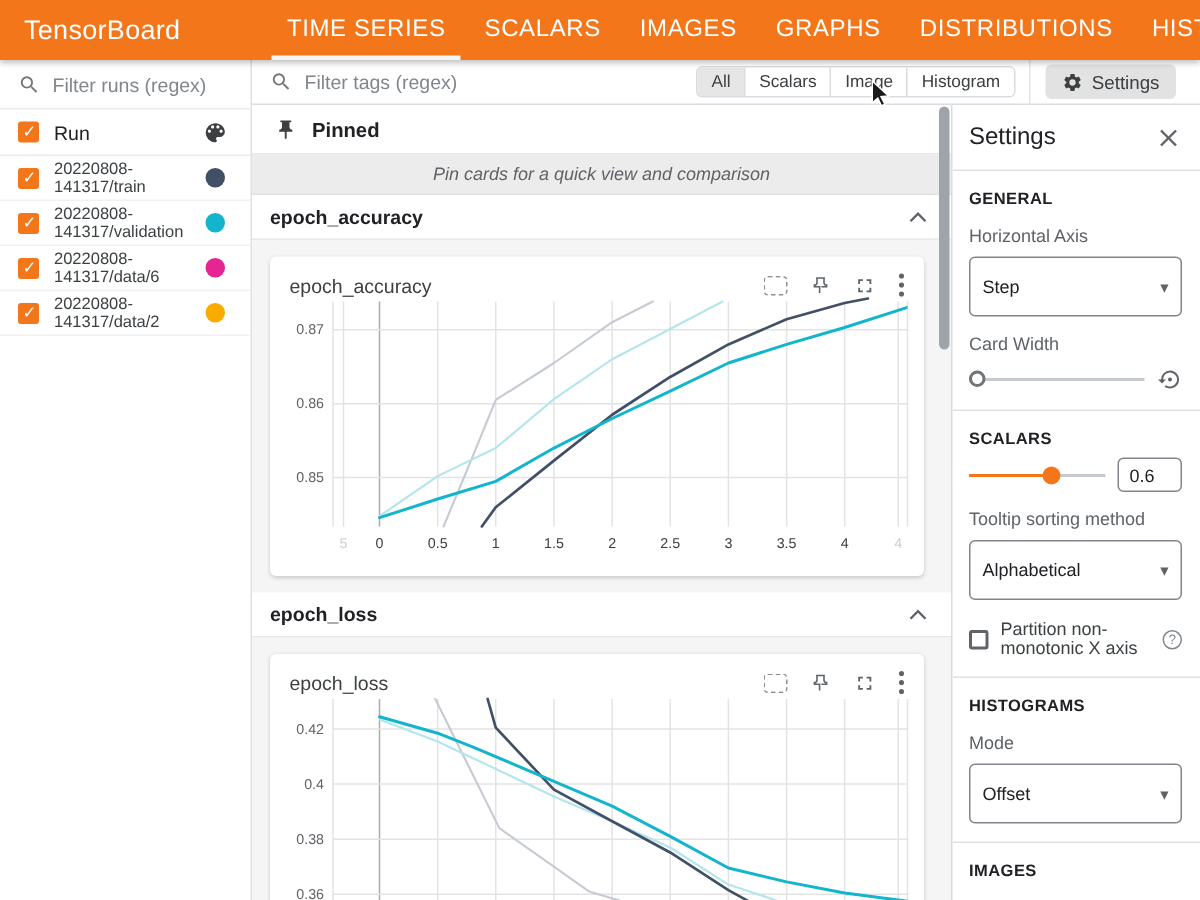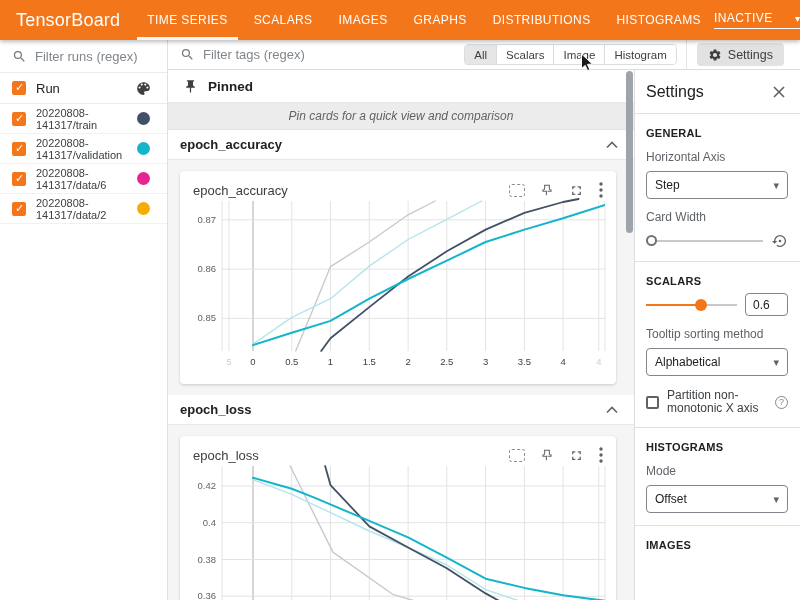--- a/index.html
+++ b/index.html
@@ -2,24 +2,24 @@
 <html><head>
 <meta charset="utf-8">
 <style>
   * { margin:0; padding:0; box-sizing:border-box; }
   html,body { width:800px; height:600px; overflow:hidden; background:#fff;
     font-family:"Liberation Sans", sans-serif; }
   .screen { position:relative; width:800px; height:600px; overflow:hidden; background:#fff; }
 
   
   .app-header { position:relative; z-index:30; height:40px; background:#f4761b; display:flex;
-    align-items:center; color:#fff; box-shadow:0 2px 4px rgba(0,0,0,.25); }
+    align-items:center; color:#fff; box-shadow:0 2px 4px rgba(0,0,0,.25);gap:44px; }
   .logo { font-size:18px; font-weight:400; margin-left:16px; letter-spacing:.2px; }
   .tabs { display:flex; height:40px; margin-left:14px; }
-  .tab { position:relative; display:flex; align-items:center; padding:0 13px; font-size:12px;
+  .tab { position:relative; display:flex; align-items:center; padding:0 13px; font-size:16px;
     letter-spacing:.4px; font-weight:500; cursor:pointer; white-space:nowrap; }
   .tab.active::after { content:""; position:absolute; left:3px; right:3px; bottom:0; height:3px;
     background:#f6f6f6; }
   .hdr-right { margin-left:auto; display:flex; align-items:center; margin-right:14px; }
   .status-select { display:flex; align-items:center; width:86px; border-bottom:1px solid #fff;
     padding-bottom:3px; margin-right:14px; }
   .status-select .txt { font-size:12px; font-weight:500; letter-spacing:.4px; }
   .caret-w { margin-left:auto; font-size:10px; }
 
   
@@ -90,21 +90,21 @@
 
   
   .panel { width:166px; flex:none; background:#fff; border-left:1px solid #dadce0;
     padding:0 12px 0 11px; overflow:hidden; }
   .panel-title-row { display:flex; align-items:center; margin-top:13px; }
   .panel-title { font-size:16px; color:#202124; }
   .close-x { margin-left:auto; margin-right:2px; display:flex; cursor:pointer; }
   .pdivider { border-top:1px solid #e0e0e0; margin:12px -12px 0 -11px; }
   .sec-label { font-size:11px; font-weight:700; letter-spacing:.3px; color:#202124; margin-top:13px; }
   .fld-label { font-size:12px; color:#5f6368; margin-top:11px; display:flex; align-items:center; }
-  .select { position:relative; height:28px; border:1px solid #80868b; border-radius:4px; margin-top:7px;
+  .select { position:relative; height:40px; border:1px solid #80868b; border-radius:4px; margin-top:7px;
     display:flex; align-items:center; padding:0 8px; font-size:12px; color:#202124; cursor:pointer; }
   .select::after { content:"▾"; position:absolute; right:8px; color:#5f6368; font-size:11px; }
   .slider-row { display:flex; align-items:center; margin-top:9px; }
   .slider { position:relative; height:14px; flex:1; }
   .track { position:absolute; top:6px; left:0; right:0; height:2px; background:#c6c9ce; }
   .fill { position:absolute; top:6px; left:0; height:2px; background:#f4761b; }
   .knob { position:absolute; top:1px; width:12px; height:12px; border-radius:50%; background:#f4761b;
     transform:translateX(-50%); }
   .knob.hollow { width:11px; height:11px; background:#fff; border:2px solid #6f7478; top:1px; }
   .reset-ic { margin-left:9px; display:flex; cursor:pointer; flex:none; }

